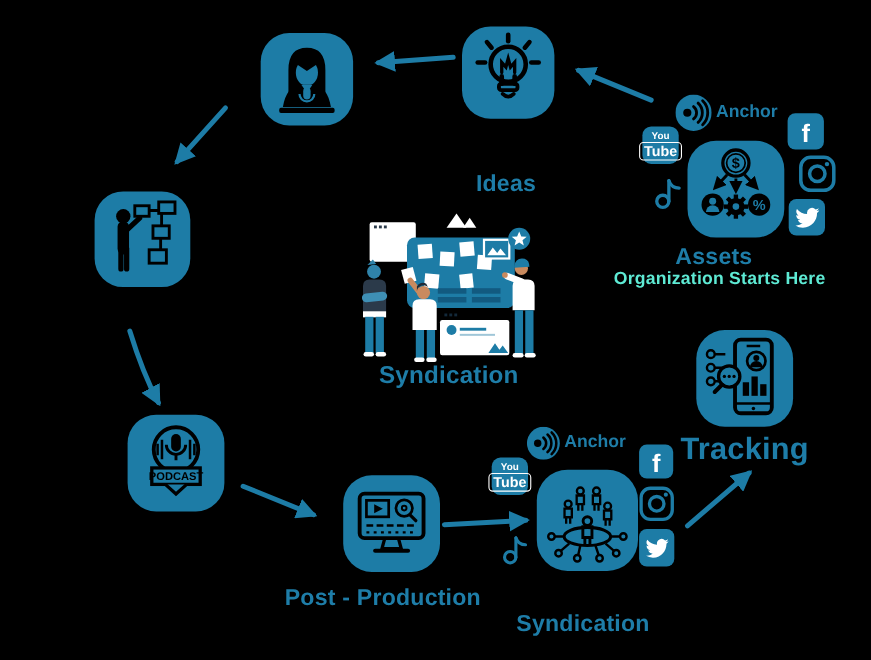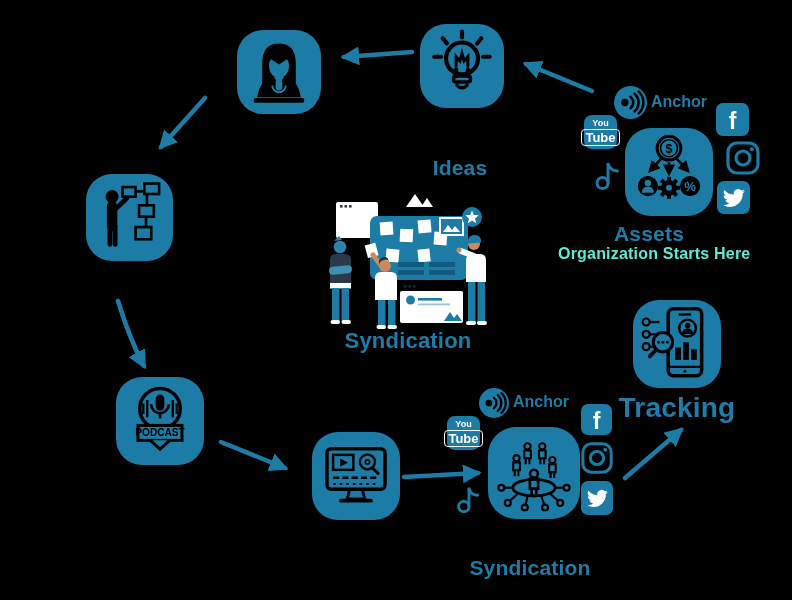--- a/index.html
+++ b/index.html
@@ -122,20 +122,21 @@
         <circle cx="63" cy="34" r="8.5" stroke-width="2.8"></circle>
         <circle cx="63" cy="34" r="2.4" stroke-width="2"></circle>
         <path d="M69,41 L75,47" stroke-width="3.4" stroke-linecap="round"></path>
         <path d="M24,52 H76" stroke-width="2.6" stroke-dasharray="7 3.5"></path>
         <path d="M24,59 H76" stroke-width="2.2" stroke-dasharray="3 4.5"></path>
         <path d="M43,65 L40,76 H60 L57,65" stroke-width="3.4"></path>
         <path d="M33,78 H67" stroke-width="4.2" stroke-linecap="round"></path>
       </g>
     </svg>
   </div>
+  <div class="lbl" style="left:248px;top:532px;width:200px;">Post - Production</div>
 
   <div class="tile" style="left:488px;top:427px;width:92px;height:92px;border-radius:28px;">
     <svg viewBox="0 0 100 100">
       <defs>
         <g id="pp" stroke="#000" stroke-width="2.3" fill="none">
           <circle cx="0" cy="-9" r="3.4"></circle>
           <path d="M-3.6,-4.5 h7.2 v8.5 h-7.2 z"></path>
           <path d="M-2,4 v6.5 M2,4 v6.5"></path>
         </g>
       </defs>

